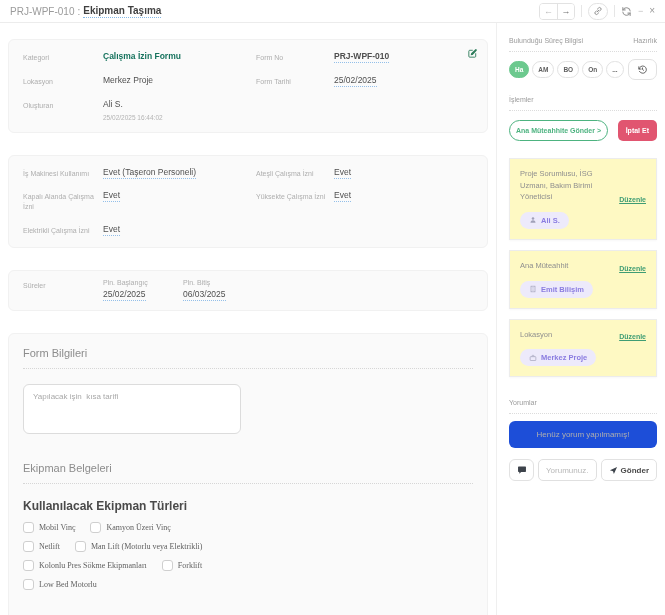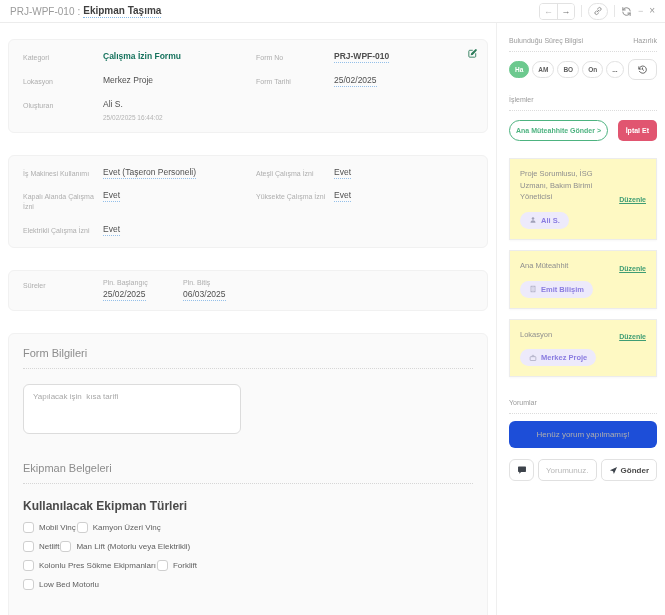--- a/index.html
+++ b/index.html
@@ -54,21 +54,21 @@
   .section-h { font-size:11px; color:#8c8c8c; padding-bottom:9px;
     border-bottom:1px dotted #d6d6d6; margin-bottom:15px; }
   .section-gap { margin-top:28px; }
   .req-label { font-size:8px; font-weight:bold; color:#4a4a4a; margin-bottom:7px; }
   .req-star { color:#e05c5c; margin-right:2px; }
   textarea.desc { width:218px; height:50px; border:1px solid #dcdcdc; border-radius:6px;
     background:#fff; font-size:8px; color:#7a7a7a; padding:7px 9px; resize:none;
     font-family:inherit; display:block; outline:none; }
   textarea.desc::placeholder { color:#a9a9a9; }
   .bold-sub { font-size:12px; font-weight:bold; color:#4a4a4a; margin-bottom:9px; }
-  .chk-row { display:flex; align-items:center; column-gap:1px; margin-bottom:8px; }
+  .chk-row { display:flex; align-items:center; column-gap:15px; margin-bottom:8px;font-family:Liberation Serif, serif; }
   .chk-item { display:flex; align-items:center; cursor:pointer; }
   .chk { width:11px; height:11px; border:1px solid #cfcfcf; border-radius:3px; background:#fff; flex:none; }
   .chk-label { font-size:8px; color:#606060; margin-left:5px; white-space:nowrap; }
 
   
   .side-row { display:flex; justify-content:space-between; font-size:7px; color:#9b9b9b; }
   .dotted-div { border-top:1px dotted #dcdcdc; margin:7px 0; }
   .pills { display:flex; align-items:center; gap:3px; margin:4px 0 2px; }
   .pill { height:17px; padding:0 5px; border-radius:9px; display:flex; align-items:center;
     font-size:6.5px; font-weight:bold; color:#5f5f5f; background:#fff; border:1px solid #e2e2e2; cursor:pointer; }

